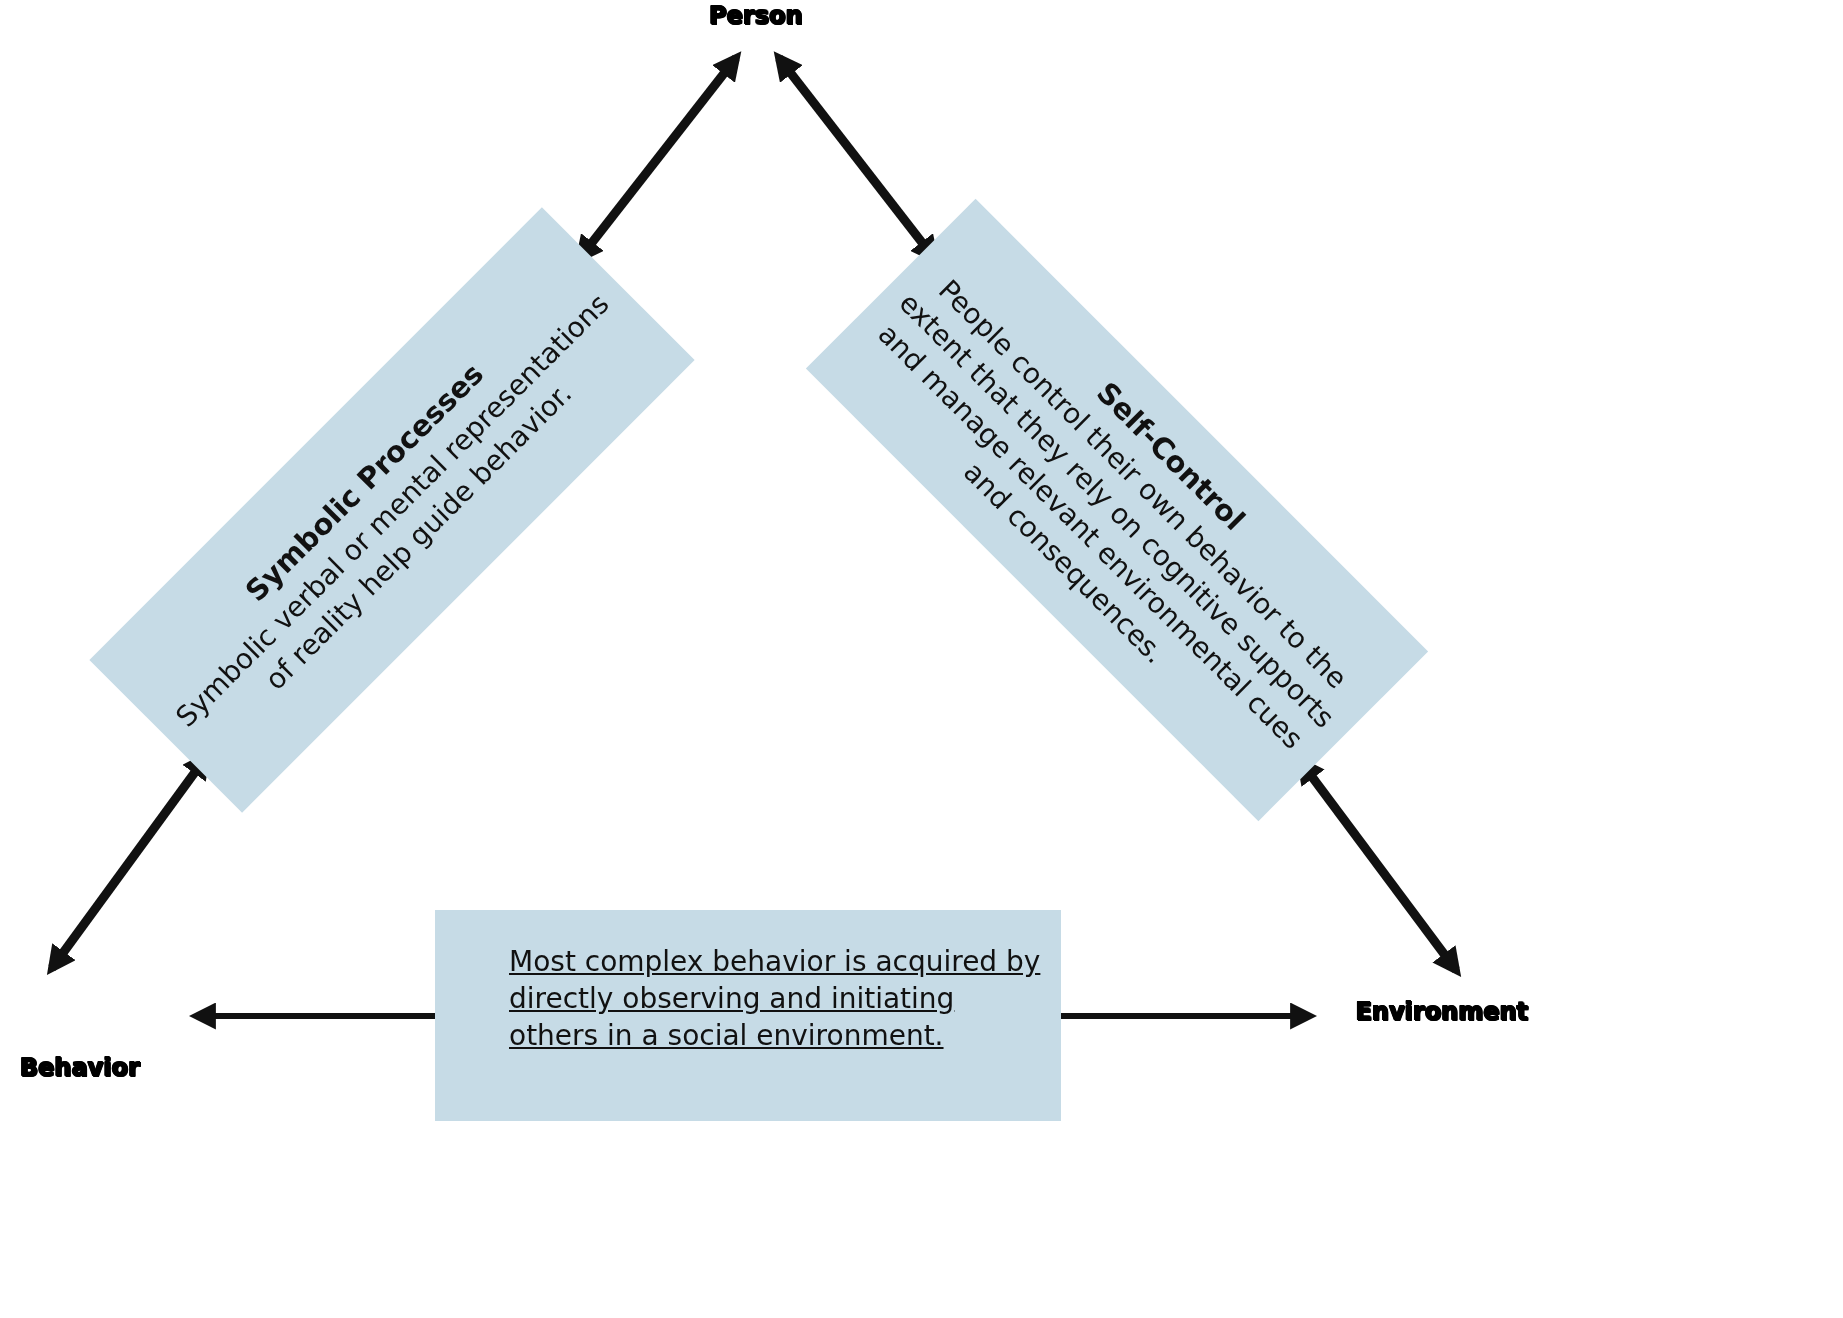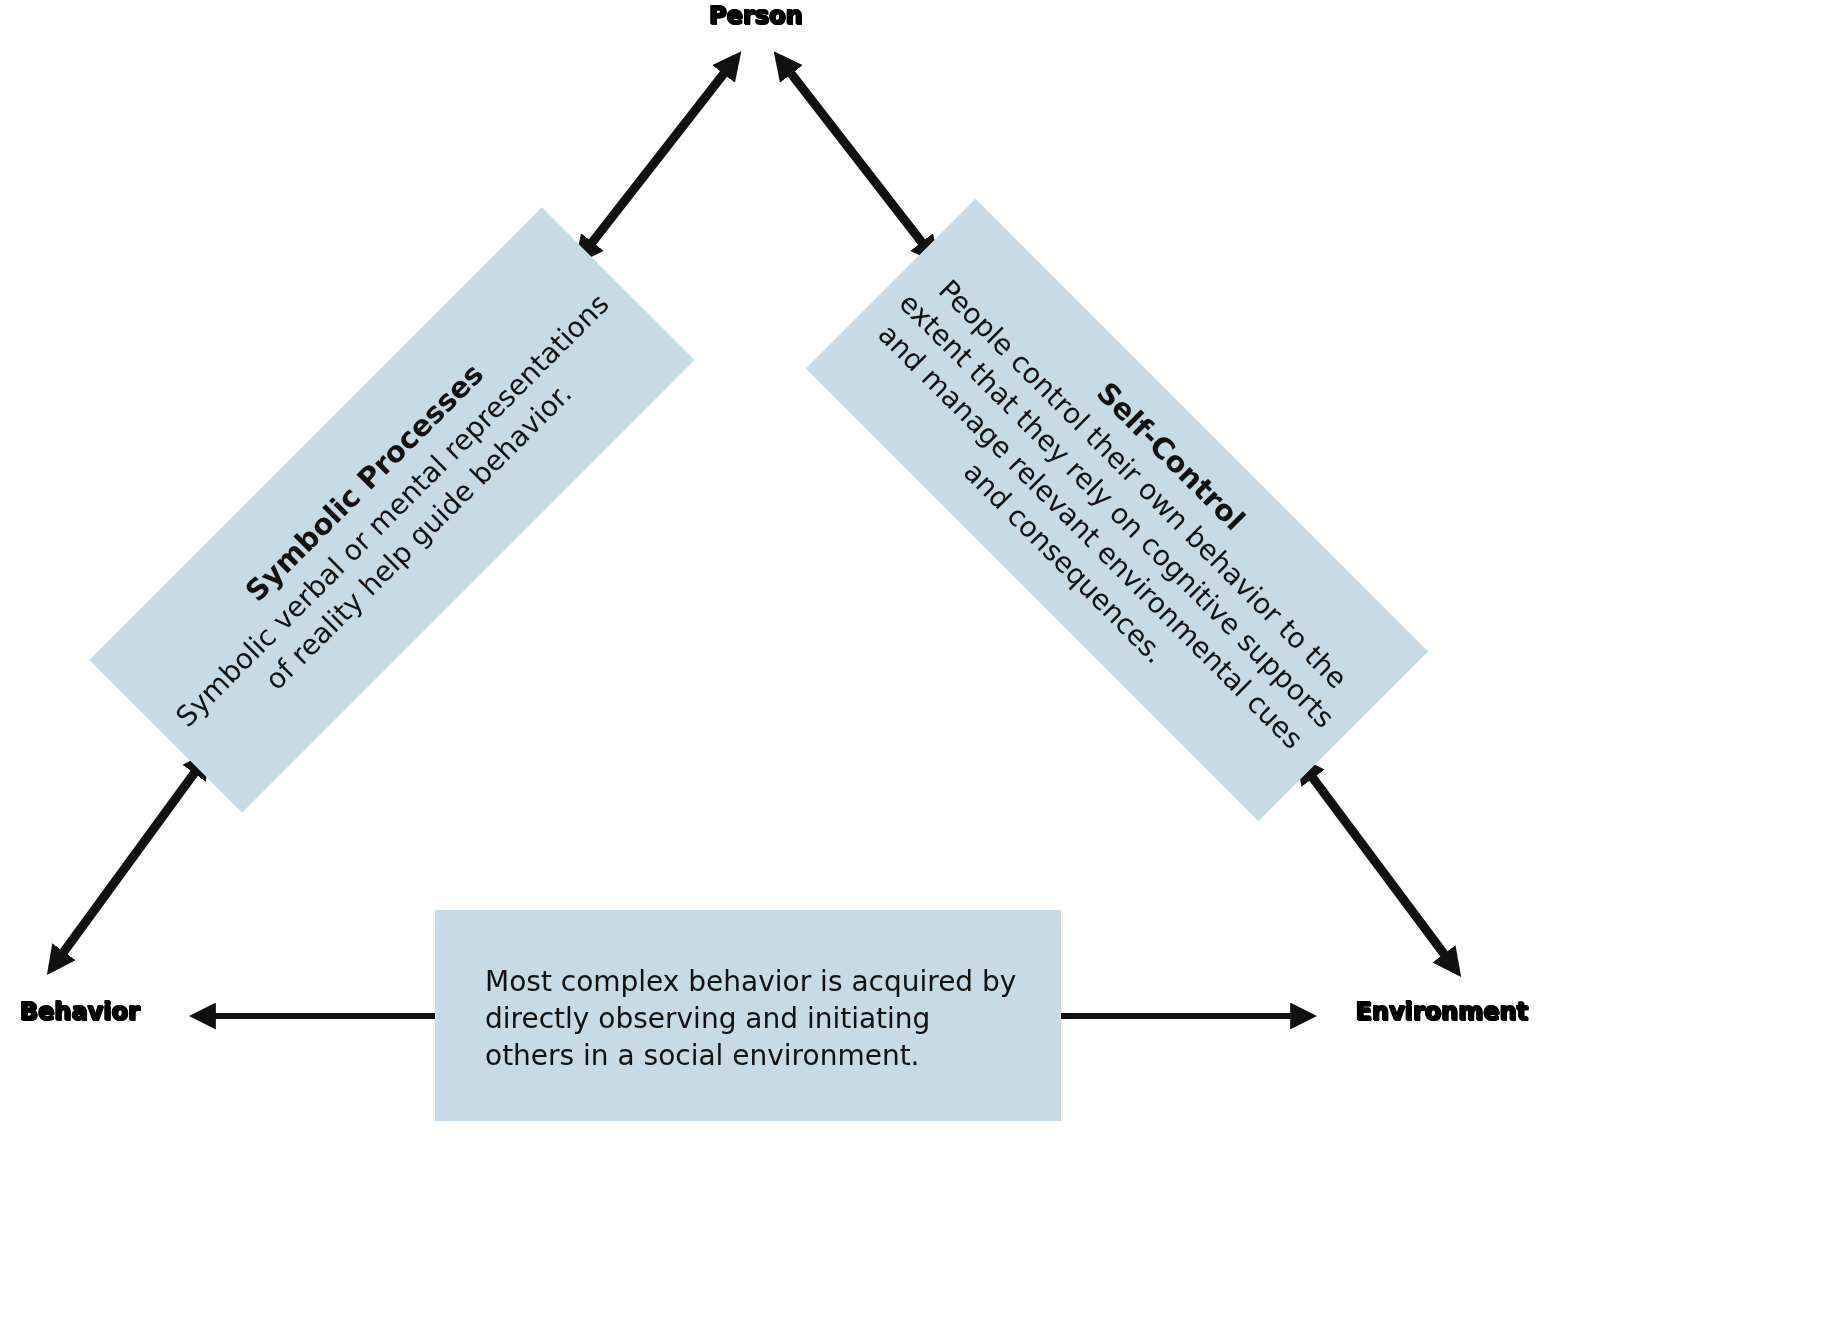--- a/index.html
+++ b/index.html
@@ -69,40 +69,41 @@
     top: 910px;
     width: 626px;
     height: 211px;
     justify-content: flex-start;
     align-items: stretch;
     padding-top: 34px;
   }
   .box-bottom .box-title { text-align: center; }
   .box-bottom .box-body {
     text-align: left;
-    padding-left: 50px;
-    margin-top: 20px;
+    padding-left: 74px;
+    margin-top: 0;
+    text-decoration: underline;
   }
 
   .vertex {
     position: absolute;
     z-index: 3;
     font-size: 24px;
     font-weight: bold;
     color: #000000;
     white-space: nowrap;
     transform: translateX(-50%);
     
     text-shadow:
       1px 0 0 #000, -1px 0 0 #000,
       0 1px 0 #000, 0 -1px 0 #000,
       1px 1px 0 #000, -1px -1px 0 #000;
   }
   .vertex-person { left: 756px; top: 2px; }
-  .vertex-behavior { left: 80px; top: 998px; }
+  .vertex-behavior { left: 80px; top: 1054px; }
   .vertex-environment { left: 1442px; top: 998px; text-align: center; }
 </style>
 </head>
 <body>
 
 <div class="canvas">
 
   <svg class="arrows" width="1843" height="1318" viewBox="0 0 1843 1318" xmlns="http://www.w3.org/2000/svg">
     <defs>
       <marker id="ah" viewBox="0 0 10 10" refX="7" refY="5" markerWidth="3.2" markerHeight="3.2" orient="auto-start-reverse">

